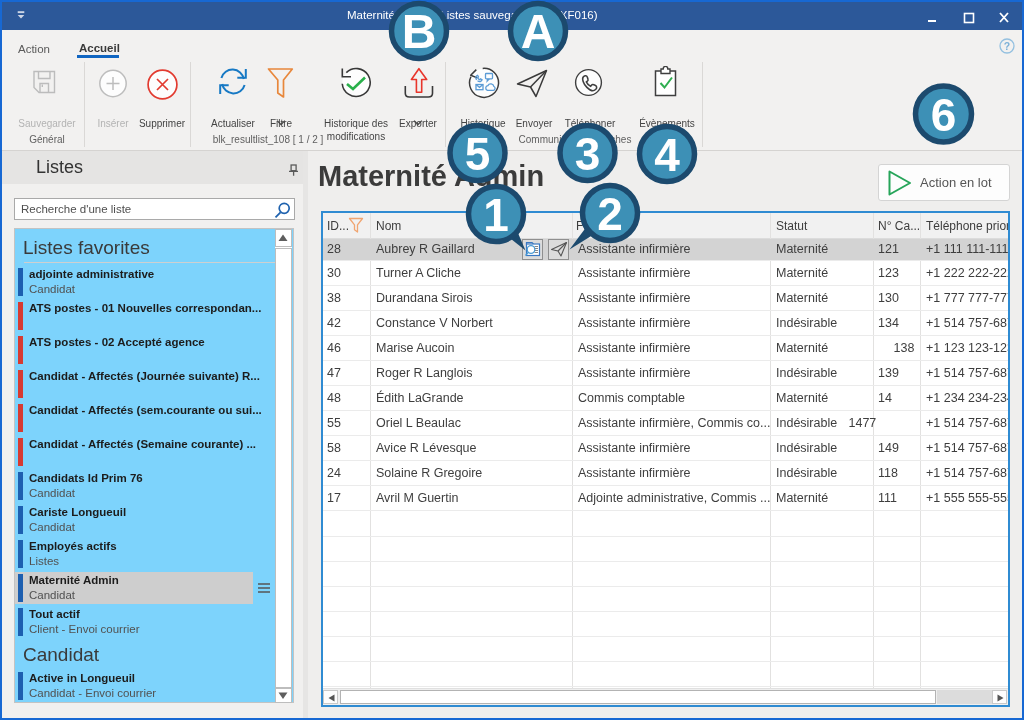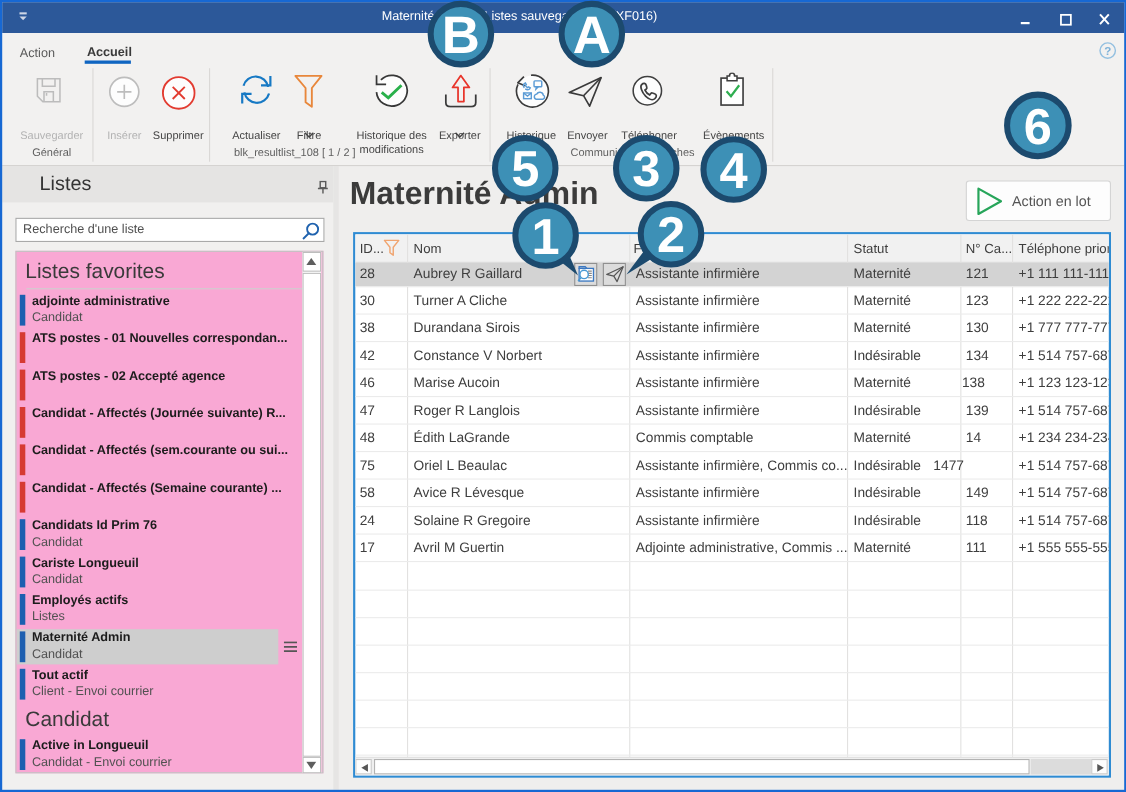--- a/index.html
+++ b/index.html
@@ -14,21 +14,21 @@
 .rlabel { position:absolute; font-size:10px; line-height:13px; color:#444; text-align:center; white-space:nowrap; transform:translateX(-50%);margin-top:14px; }
 .rlabel.dis { color:#b3b3b3; }
 .glabel { position:absolute; top:104px; font-size:10px; color:#5f5f5f; text-align:center; white-space:nowrap; transform:translateX(-50%); }
 .ricon { position:absolute; }
 .chev { position:absolute; width:10px; height:6px; }
 #leftpanel { left:2px; top:151px; width:301px; height:567px; background:#f1f0ef; z-index:3; }
 #lp-head { left:0px; top:0px; width:301px; height:33px; background:#e5e4e3; }
 #lp-title { left:6px; top:6px; font-size:18px; color:#333;margin-left:28px; }
 #searchbox { left:12px; top:47px; width:281px; height:22px; background:#fff; border:1px solid #a9a9a9; }
 #searchph { left:19px; top:52px; font-size:11.5px; color:#4f4f4f; }
-#listbox { left:12px; top:77px; width:280px; height:475px; background:#f9a8d4; border:1px solid #c3c3c3; overflow:hidden; }
+#listbox { left:12px; top:77px; width:280px; height:475px; background:#7dd3fc; border:1px solid #c3c3c3; overflow:hidden; }
 .sect { position:absolute; left:8px; font-size:19px; color:#3a3a3a; }
 .itembar { position:absolute; left:3px; width:5px; height:28px; }
 .iname { position:absolute; left:14px; font-size:11.5px; font-weight:bold; color:#1c1c1c; white-space:nowrap; }
 .isub { position:absolute; left:14px; font-size:11.5px; color:#515151; white-space:nowrap; }
 #splitter { left:303px; top:151px; width:5px; height:567px; background:#e6e5e4; z-index:3; }
 #main { left:308px; top:151px; width:714px; height:567px; background:#efeeed; z-index:2; }
 #maintitle { left:10px; top:9px; font-size:29px; font-weight:bold; color:#3b3b3b; }
 #batchbtn { left:570px; top:13px; width:132px; height:37px; background:#fdfdfd; border:1px solid #d4d4d4; border-radius:3px; }
 #batchtxt { left:612px; top:24px; font-size:13px; color:#555; }
 #tablewrap { left:12.5px; top:59.5px; width:689px; height:496px; border:2px solid #2f8bd2; background:#fff; overflow:hidden; }
@@ -271,38 +271,38 @@
     <div class="cell" style="left:53.5px;top:103.0px">Constance V Norbert</div>
     <div class="cell" style="left:255.5px;top:103.0px">Assistante infirmière</div>
     <div class="cell" style="left:453.5px;top:103.0px">Indésirable</div>
     <div class="cell" style="left:555.5px;top:103.0px">134</div>
     <div class="cell" style="left:603.5px;top:103.0px">+1 514 757-6878</div>
     <div class="abs" style="left:0;top:123.5px;width:685px;height:25px;border-bottom:1px solid #ebebeb"></div>
     <div class="cell" style="left:4.5px;top:128.0px">46</div>
     <div class="cell" style="left:53.5px;top:128.0px">Marise Aucoin</div>
     <div class="cell" style="left:255.5px;top:128.0px">Assistante infirmière</div>
     <div class="cell" style="left:453.5px;top:128.0px">Maternité</div>
-    <div class="cell" style="left:552px;top:128.0px">138</div>
+    <div class="cell" style="left:571px;top:128.0px">138</div>
     <div class="cell" style="left:603.5px;top:128.0px">+1 123 123-1231</div>
     <div class="abs" style="left:0;top:148.5px;width:685px;height:25px;border-bottom:1px solid #ebebeb"></div>
     <div class="cell" style="left:4.5px;top:153.0px">47</div>
     <div class="cell" style="left:53.5px;top:153.0px">Roger R Langlois</div>
     <div class="cell" style="left:255.5px;top:153.0px">Assistante infirmière</div>
     <div class="cell" style="left:453.5px;top:153.0px">Indésirable</div>
     <div class="cell" style="left:555.5px;top:153.0px">139</div>
     <div class="cell" style="left:603.5px;top:153.0px">+1 514 757-6878</div>
     <div class="abs" style="left:0;top:173.5px;width:685px;height:25px;border-bottom:1px solid #ebebeb"></div>
     <div class="cell" style="left:4.5px;top:178.0px">48</div>
     <div class="cell" style="left:53.5px;top:178.0px">Édith LaGrande</div>
     <div class="cell" style="left:255.5px;top:178.0px">Commis comptable</div>
     <div class="cell" style="left:453.5px;top:178.0px">Maternité</div>
     <div class="cell" style="left:555.5px;top:178.0px">14</div>
     <div class="cell" style="left:603.5px;top:178.0px">+1 234 234-2343</div>
     <div class="abs" style="left:0;top:198.5px;width:685px;height:25px;border-bottom:1px solid #ebebeb"></div>
-    <div class="cell" style="left:4.5px;top:203.0px">75</div>
+    <div class="cell" style="left:4.5px;top:203.0px">55</div>
     <div class="cell" style="left:53.5px;top:203.0px">Oriel L Beaulac</div>
     <div class="cell" style="left:255.5px;top:203.0px">Assistante infirmière, Commis co...</div>
     <div class="cell" style="left:453.5px;top:203.0px">Indésirable</div>
     <div class="cell" style="left:526px;top:203.0px">1477</div>
     <div class="cell" style="left:603.5px;top:203.0px">+1 514 757-6878</div>
     <div class="abs" style="left:0;top:223.5px;width:685px;height:25px;border-bottom:1px solid #ebebeb"></div>
     <div class="cell" style="left:4.5px;top:228.0px">58</div>
     <div class="cell" style="left:53.5px;top:228.0px">Avice R Lévesque</div>
     <div class="cell" style="left:255.5px;top:228.0px">Assistante infirmière</div>
     <div class="cell" style="left:453.5px;top:228.0px">Indésirable</div>

